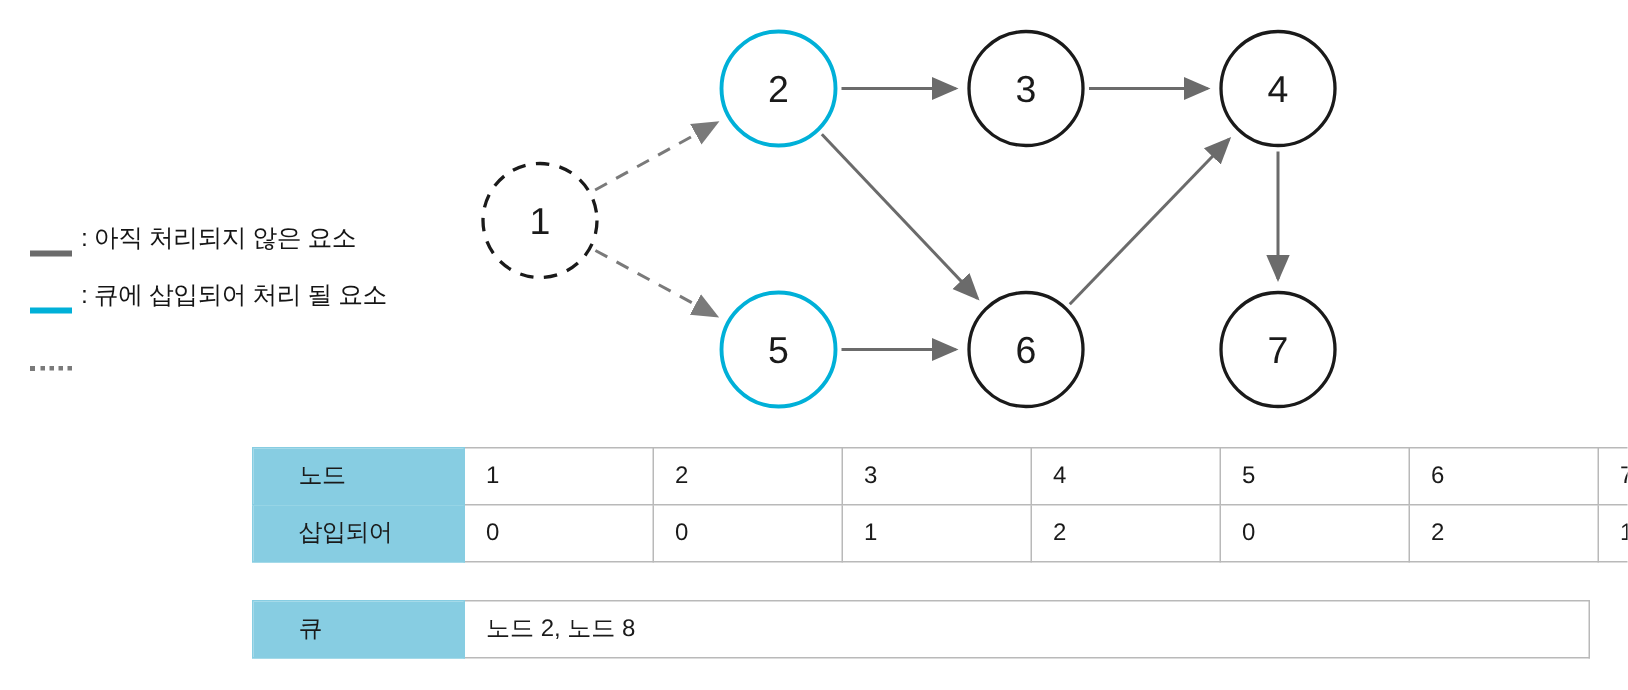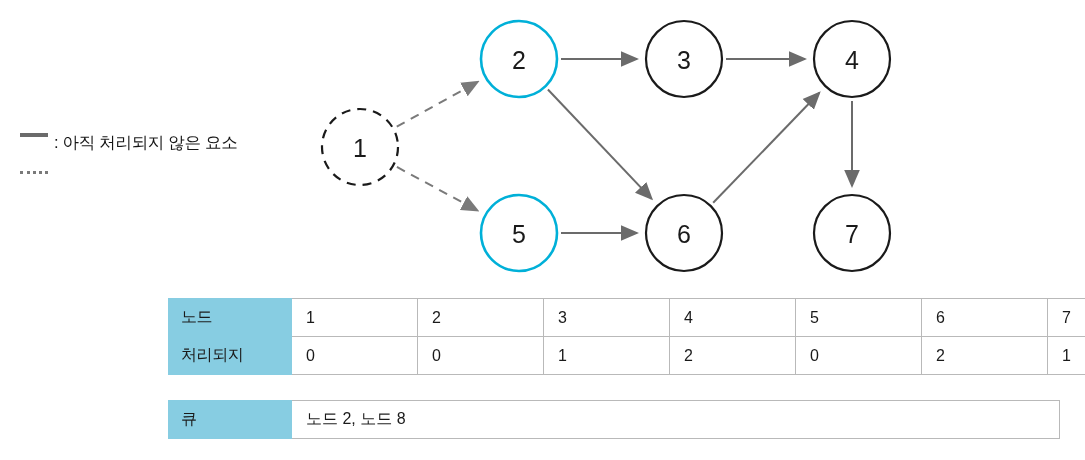--- a/index.html
+++ b/index.html
@@ -18,21 +18,21 @@
 
   
   #legend {
     position: absolute;
     left: 20px;
     top: 132px;
     width: 300px;
   }
   .legend-row {
     display: flex;
-    align-items: flex-start;
+    align-items: flex-end;
     height: 38px;
   }
   .swatch {
     width: 28px;
     height: 0;
     flex: 0 0 28px;
     margin-right: 6px;
     position: relative;
     top: 1px;
   }
@@ -89,33 +89,37 @@
     padding: 0 0 0 14px;
     color: #1a1a1a;
     background: #ffffff;
     vertical-align: middle;
   }
   .grid-table .hdr {
     background: #87cde2;
     font-size: 16px;
     letter-spacing: -0.4px;
     border-color: #87cde2;
-    padding-left: 12px;
+    padding-left: 30px;
   }
   #degree-table .hdr { width: 110px; }
   #queue-table .hdr { width: 110px; }
   #degree-table .val { width: 111px; }
 </style>
 </head>
 <body>
 
 <div id="legend">
   <div class="legend-row">
     <span class="swatch swatch-solid-gray"></span>
     <span class="legend-text">: 아직 처리되지 않은 요소</span>
+  </div>
+  <div class="legend-row">
+    <span class="swatch swatch-solid-cyan"></span>
+    <span class="legend-text">: 큐에 삽입되어 처리 될 요소</span>
   </div>
   <div class="legend-row">
     <span class="swatch swatch-dotted"></span>
   </div>
 </div>
 
 <svg id="graph" width="1085" height="292">
   <defs>
     <marker id="ah-solid" markerWidth="9" markerHeight="9" refX="8" refY="4.5" orient="auto" markerUnits="strokeWidth">
       <path d="M0,0.6 L9,4.5 L0,8.4 Z" fill="#6b6b6b"></path>
@@ -172,21 +176,21 @@
       <td class="hdr">노드</td>
       <td class="val">1</td>
       <td class="val">2</td>
       <td class="val">3</td>
       <td class="val">4</td>
       <td class="val">5</td>
       <td class="val">6</td>
       <td class="val">7</td>
     </tr>
     <tr>
-      <td class="hdr">처리되지</td>
+      <td class="hdr">삽입되어</td>
       <td class="val">0</td>
       <td class="val">0</td>
       <td class="val">1</td>
       <td class="val">2</td>
       <td class="val">0</td>
       <td class="val">2</td>
       <td class="val">1</td>
     </tr>
   </tbody>
 </table>

